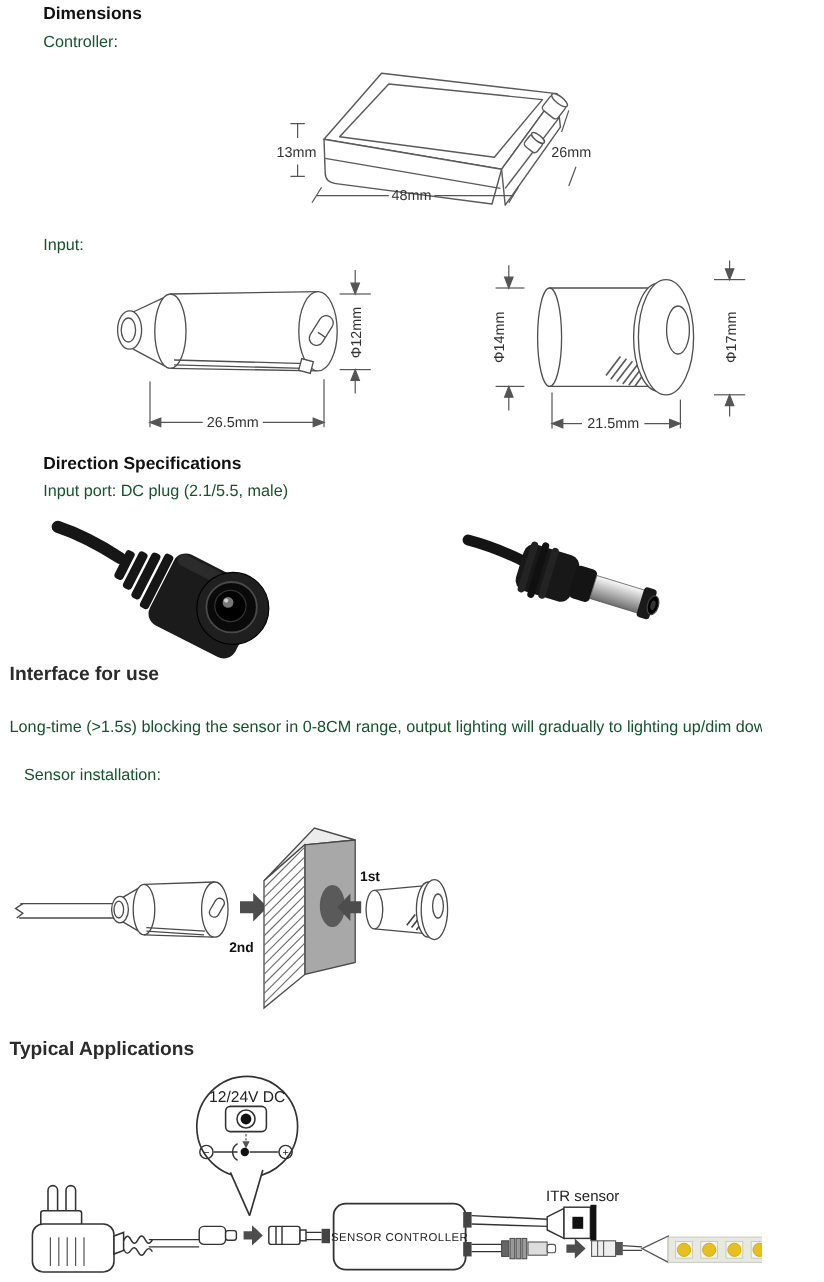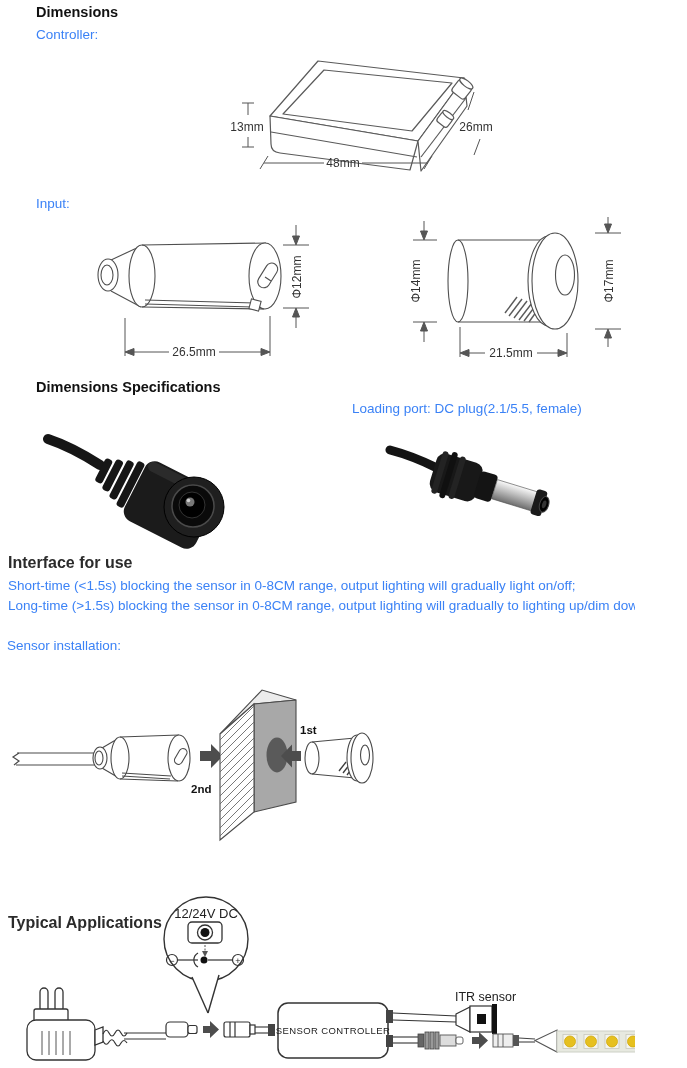--- a/index.html
+++ b/index.html
@@ -1,21 +1,21 @@
 <!DOCTYPE html>
 <html><head>
 <meta charset="utf-8">
 <style>
   html,body{margin:0;padding:0;background:#fff;}
   #page{position:relative;width:635px;height:1068px;background:#fff;overflow:hidden;
         font-family:"Liberation Sans",sans-serif;color:#1a1a1a;}
   .abs{position:absolute;}
   .h1{font-size:14.5px;font-weight:bold;color:#111;}
   .h2{font-size:16px;font-weight:bold;color:#2b2b2b;}
-  .body-text{font-size:13.5px;color:#3b82f6;white-space:nowrap;}
+  .body-text{font-size:13.5px;color:#14532d;white-space:nowrap;}
   svg text{font-family:"Liberation Sans",sans-serif;fill:#222;}
   svg .dim{font-size:12px;fill:#333;}
   svg .lbl-bold{font-size:11.5px;font-weight:bold;fill:#111;}
 </style>
 </head>
 <body>
 
 <div id="page">
 
   <div class="abs h1" style="left:36px;top:4px;">Dimensions</div>
@@ -144,22 +144,22 @@
       <line x1="55" y1="112" x2="55" y2="142"></line>
         <line x1="162" y1="118" x2="162" y2="142"></line>
       <line x1="57" y1="138" x2="80" y2="138"></line>
         <line x1="132" y1="138" x2="160" y2="138"></line>
       <polygon points="55,138 64,134.5 64,141.5"></polygon>
         <polygon points="162,138 153,134.5 153,141.5"></polygon>
     </g>
     <text class="dim" x="106" y="142" text-anchor="middle">21.5mm</text>
   </svg>
 
-  <div class="abs h1" style="left:36px;top:379px;">Dimensions Specifications</div>
-  <div class="abs body-text" style="left:352px;top:401px;">Loading port: DC plug(2.1/5.5, female)</div>
+  <div class="abs h1" style="left:36px;top:379px;">Direction Specifications</div>
+  <div class="abs body-text" style="left:36px;top:401px;">Input port: DC plug (2.1/5.5, male)</div>
 
   <svg class="abs" style="left:42px;top:425px;" width="200" height="125" viewBox="0 0 200 125">
     <path d="M6,14 Q30,22 58,40" stroke="#161616" stroke-width="10" fill="none" stroke-linecap="round"></path>
     <g transform="rotate(27 60 45)" fill="#161616">
       <rect x="58" y="32" width="8" height="26" rx="3"></rect>
       <rect x="68" y="28" width="8" height="34" rx="3"></rect>
       <rect x="78" y="24" width="8" height="42" rx="3"></rect>
       <rect x="88" y="20" width="8" height="50" rx="3"></rect>
       <rect x="97" y="12" width="80" height="66" rx="11" fill="#1b1b1b"></rect>
       <rect x="99" y="14" width="76" height="10" rx="5" fill="#2b2b2b"></rect>
@@ -187,23 +187,22 @@
       <rect x="70" y="24" width="6" height="44" rx="3" fill="#232323"></rect>
       <rect x="94" y="32" width="18" height="28" rx="4" fill="#141414"></rect>
       <rect x="112" y="36" width="42" height="20" fill="url(#metal)" stroke="#555" stroke-width="0.6"></rect>
       <rect x="153" y="33" width="11" height="26" rx="3" fill="#1a1a1a"></rect>
       <ellipse cx="164" cy="46" rx="4.5" ry="8" fill="#000" stroke="#444"></ellipse>
       <ellipse cx="164" cy="46" rx="2" ry="4" fill="#333"></ellipse>
     </g>
   </svg>
 
   <div class="abs h2" style="left:8px;top:554px;">Interface for use</div>
-  <div class="abs body-text" style="left:8px;top:578px;">Short-time (&lt;1.5s) blocking the sensor in 0-8CM range, output lighting will gradually light on/off;</div>
   <div class="abs body-text" style="left:8px;top:598px;">Long-time (&gt;1.5s) blocking the sensor in 0-8CM range, output lighting will gradually to lighting up/dim down in turn.</div>
-  <div class="abs body-text" style="left:7px;top:638px;">Sensor installation:</div>
+  <div class="abs body-text" style="left:20px;top:638px;">Sensor installation:</div>
 
   <svg class="abs" style="left:5px;top:672px;" width="390" height="175" viewBox="0 0 390 175">
 
     <g stroke="#4a4a4a" stroke-width="1.2" fill="none">
       <polyline points="14,81 8,85 14,89 9,93"></polyline>
       <line x1="12" y1="81" x2="92" y2="81"></line>
         <line x1="11" y1="93" x2="92" y2="93"></line>
     </g>
 
     <g stroke="#4a4a4a" stroke-width="1.1" fill="#fff">
@@ -256,21 +255,21 @@
         <line x1="342" y1="103" x2="348" y2="95"></line>
       </g>
       <ellipse cx="352" cy="86" rx="10" ry="23"></ellipse>
       <ellipse cx="357" cy="86" rx="11" ry="25"></ellipse>
       <ellipse cx="360" cy="83" rx="4.5" ry="10"></ellipse>
     </g>
     <text class="lbl-bold" x="295" y="62">1st</text>
     <text class="lbl-bold" x="186" y="121">2nd</text>
   </svg>
 
-  <div class="abs h2" style="left:8px;top:866px;margin-top:48px;">Typical Applications</div>
+  <div class="abs h2" style="left:8px;top:866px;">Typical Applications</div>
 
   <svg class="abs" style="left:0px;top:893px;" width="687" height="175" viewBox="0 0 687 175">
 
     <g>
       <circle cx="206" cy="46" r="42" fill="#fff" stroke="#333" stroke-width="1.4"></circle>
       <path d="M192,84 L208,120 L219,82 Z" fill="#fff" stroke="none"></path>
       <line x1="192" y1="84" x2="208" y2="120" stroke="#333" stroke-width="1.4"></line>
       <line x1="219" y1="82" x2="208" y2="120" stroke="#333" stroke-width="1.4"></line>
       <text x="206" y="25" text-anchor="middle" font-size="13">12/24V DC</text>
       <g>

